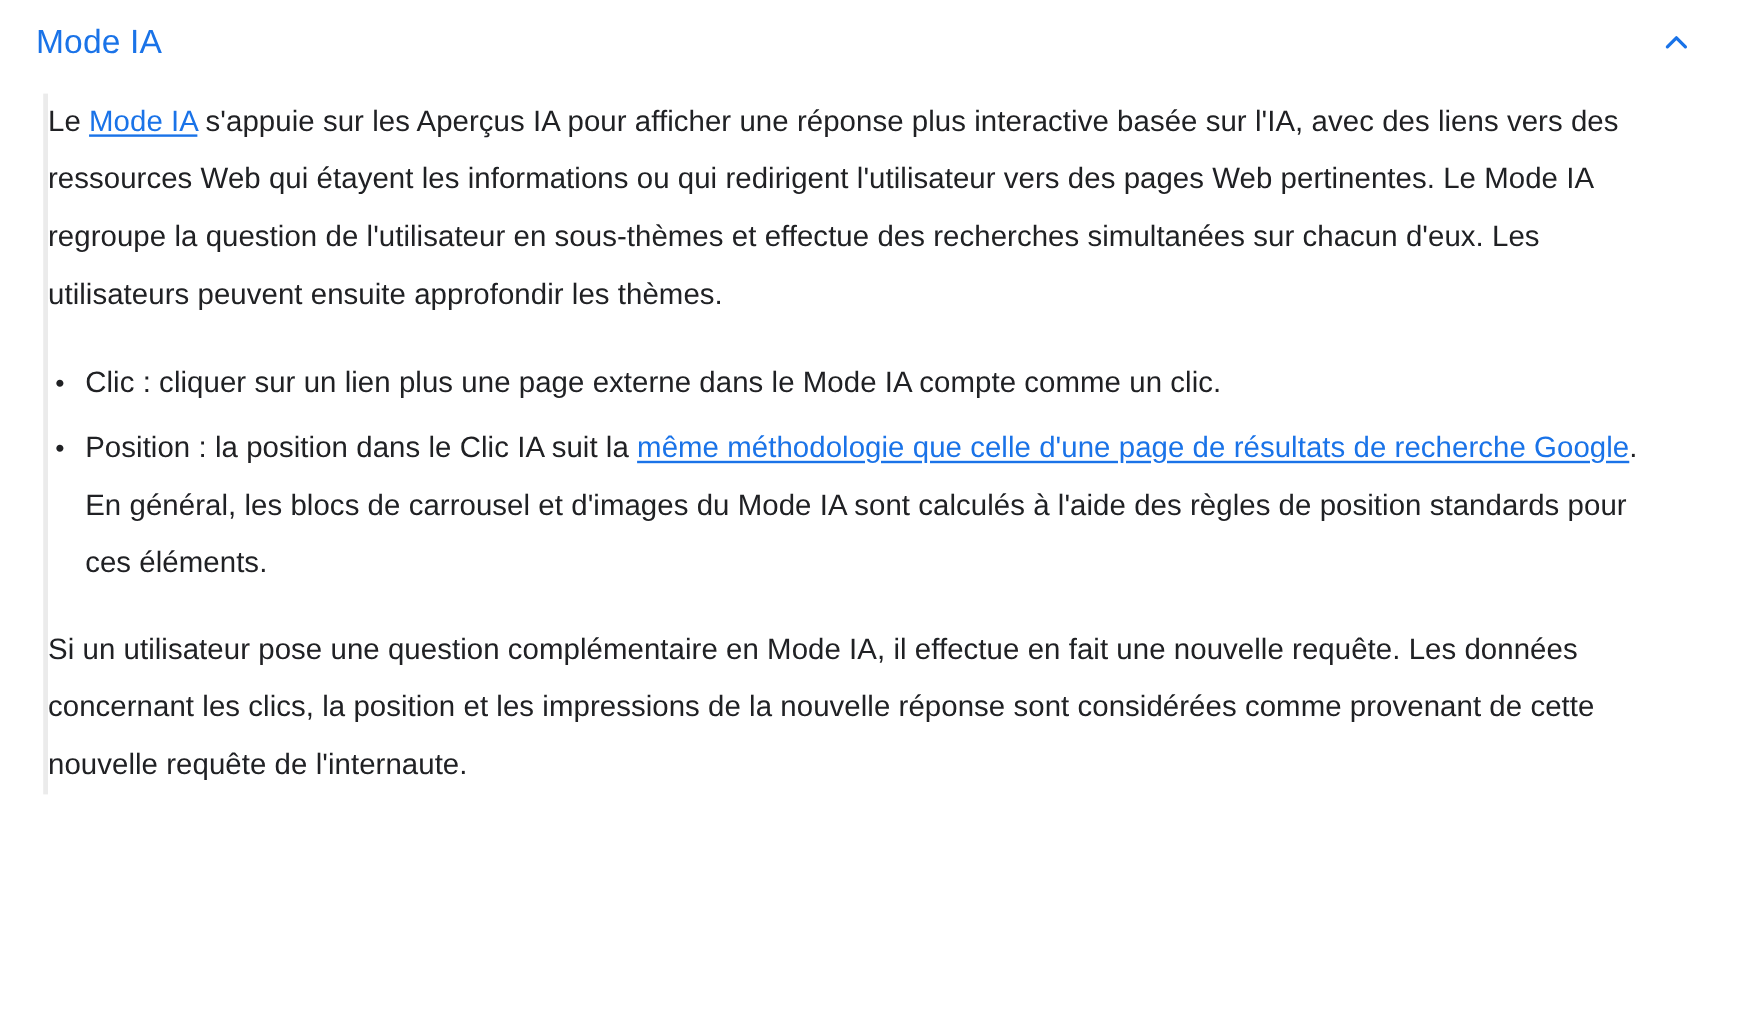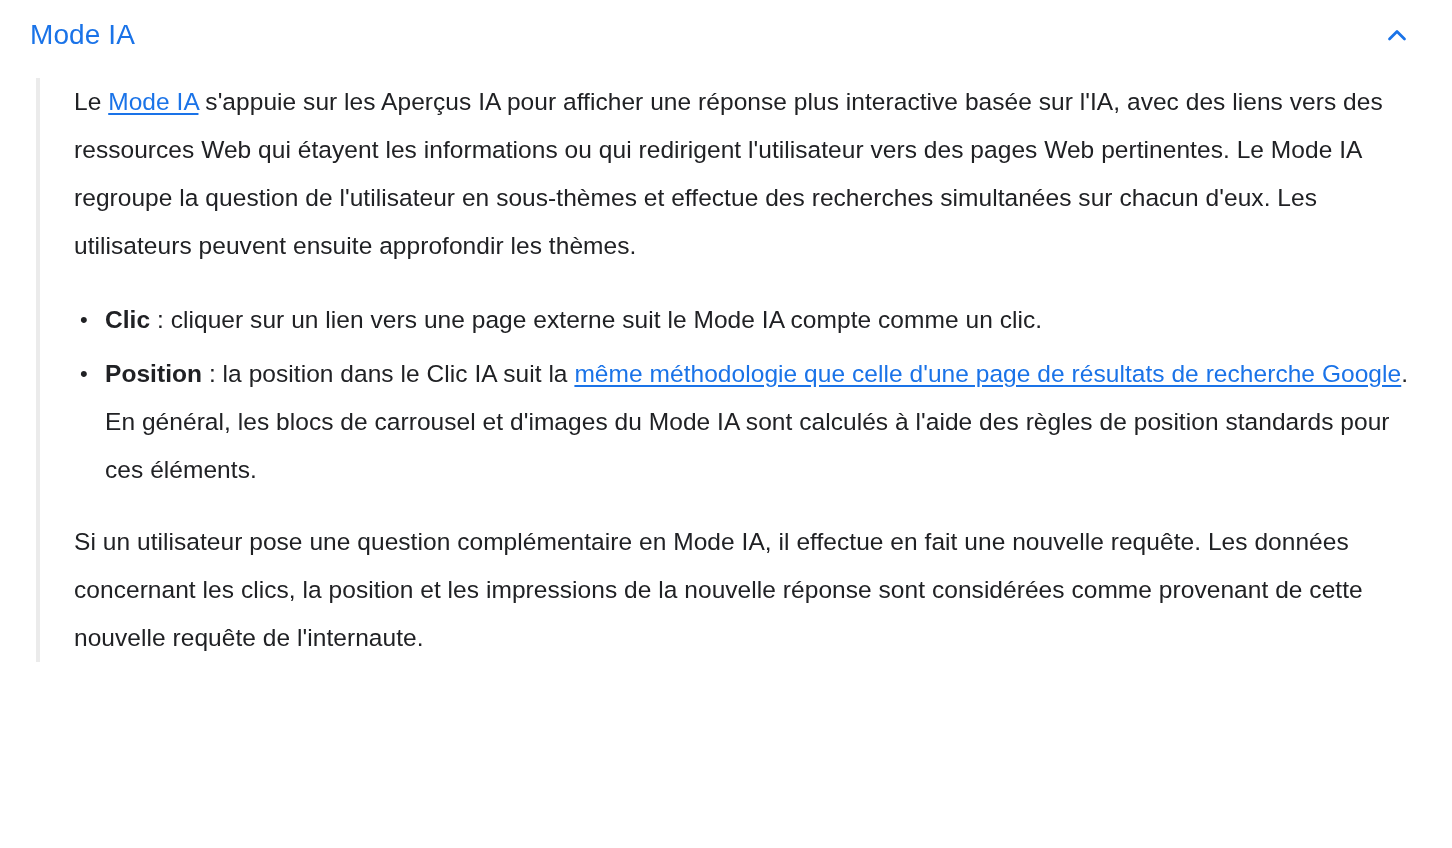--- a/index.html
+++ b/index.html
@@ -43,21 +43,20 @@
     align-items: center;
     justify-content: center;
     margin-right: 8px;
   }
   .chevron svg {
     display: block;
   }
   .section-body {
     position: relative;
     margin: 16px 0 0 36px;
-    padding-left: 34px;
     border-left: 4px solid #ebebeb;
     box-sizing: border-box;
   }
   .para {
     font-size: 24.5px;
     line-height: 48px;
     color: #202124;
     margin: 0 0 26px 0;
     max-width: 1340px;
     letter-spacing: 0.05px;
@@ -80,21 +79,21 @@
   ul.bullets li::before {
     content: "•";
     position: absolute;
     left: 6px;
     top: 0;
     font-size: 22px;
     line-height: 48px;
     color: #202124;
   }
   b, .bold {
-    font-weight: 700;
+    font-weight: 400;
   }
   a.doclink {
     color: #1a73e8;
     text-decoration: underline;
     text-underline-offset: 3px;
     cursor: pointer;
   }
 </style>
 </head>
 <body>
@@ -108,20 +107,20 @@
         <path d="M6 15.2 L12 9.2 L18 15.2" fill="none" stroke="#1a73e8" stroke-width="2.2" stroke-linecap="round" stroke-linejoin="round"></path>
       </svg>
     </span>
   </div>
 
   <div class="section-body">
 
     <p class="para"><span>Le </span><a class="doclink">Mode IA</a><span> s'appuie sur les Aperçus IA pour afficher une réponse plus interactive basée sur l'IA, avec des liens vers des ressources Web qui étayent les informations ou qui redirigent l'utilisateur vers des pages Web pertinentes. Le Mode IA regroupe la question de l'utilisateur en sous-thèmes et effectue des recherches simultanées sur chacun d'eux. Les utilisateurs peuvent ensuite approfondir les thèmes.</span></p>
 
     <ul class="bullets">
-      <li><span class="bold">Clic</span><span> : cliquer sur un lien vers une page externe suit le Mode IA compte comme un clic.</span></li>
+      <li><span class="bold">Clic</span><span> : cliquer sur un lien plus une page externe dans le Mode IA compte comme un clic.</span></li>
       <li><span class="bold">Position</span><span> : la position dans le Clic IA suit la </span><a class="doclink">même méthodologie que celle d'une page de résultats de recherche Google</a><span>. En général, les blocs de carrousel et d'images du Mode IA sont calculés à l'aide des règles de position standards pour ces éléments.</span></li>
     </ul>
 
     <p class="para">Si un utilisateur pose une question complémentaire en Mode IA, il effectue en fait une nouvelle requête. Les données concernant les clics, la position et les impressions de la nouvelle réponse sont considérées comme provenant de cette nouvelle requête de l'internaute.</p>
 
   </div>
 </div>
 
 </body></html>

